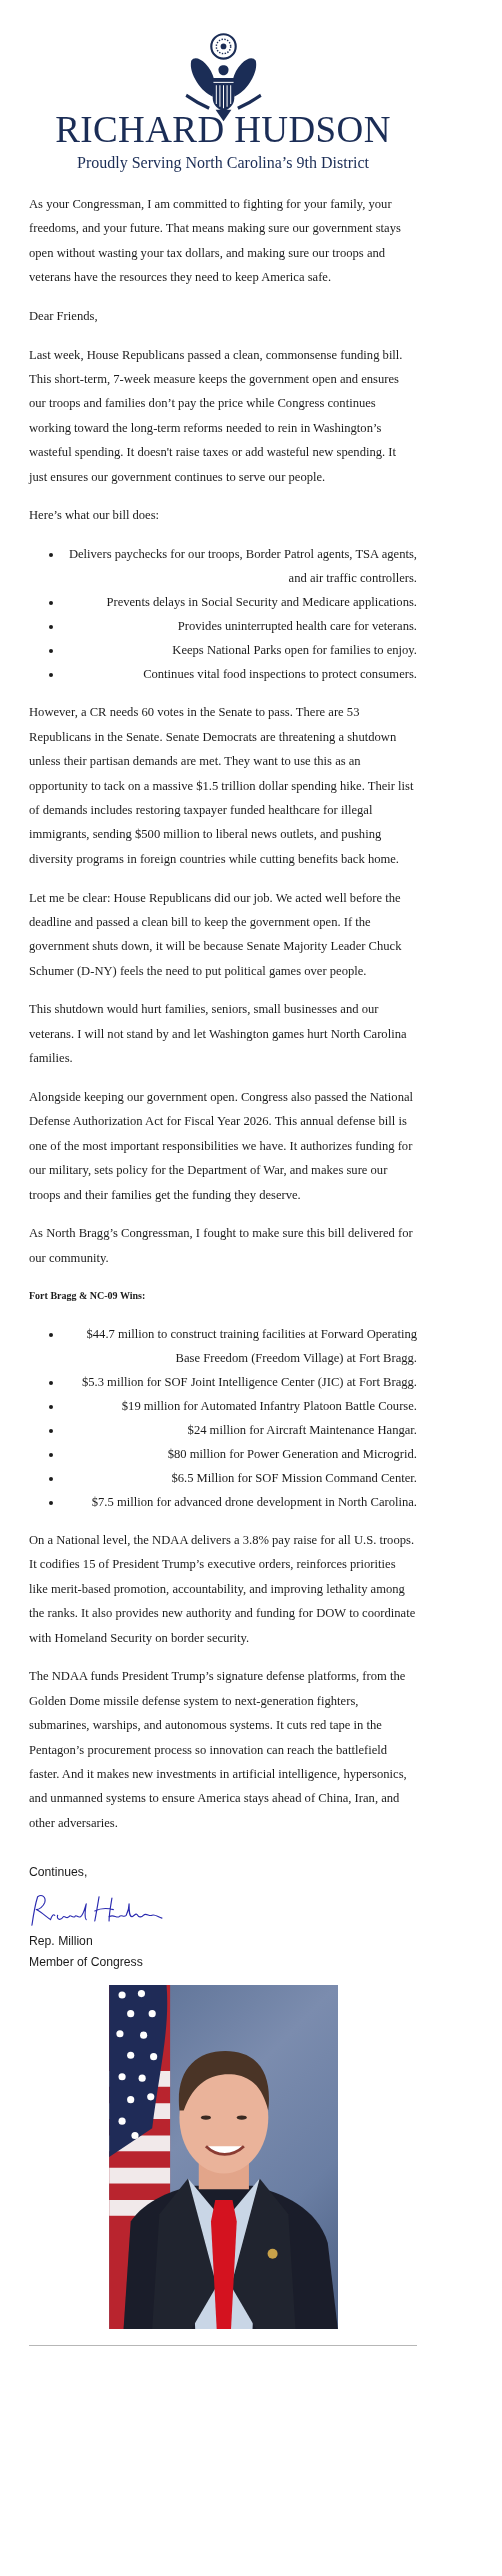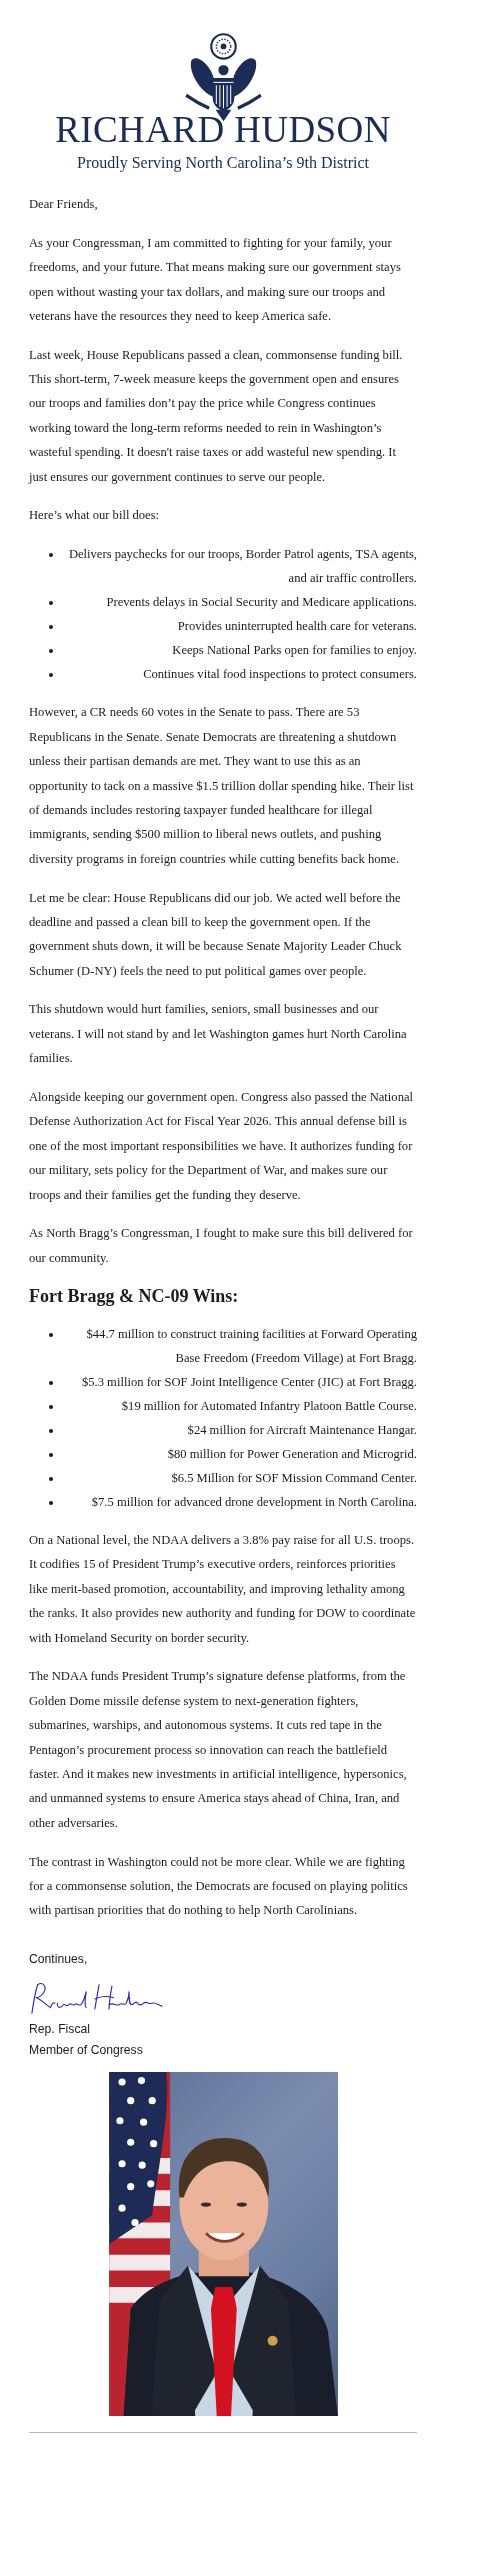--- a/index.html
+++ b/index.html
@@ -19,21 +19,21 @@
   }
 
   .body-text {
     padding: 13px 29px 0 29px;
     font-family: "Liberation Serif", "DejaVu Serif", serif;
     font-size: 12.6px; line-height: 24.4px; color: #1c1c1c;
   }
   .body-text p { margin: 0 0 14.3px 0; }
   .body-text ul { margin: 0 0 14.3px 0; padding-left: 34px; list-style: disc; }
   .body-text ul li { line-height: 24px; padding-left: 0; text-align: right; }
-  .body-text h3 { font-size: 18px; font-weight: bold; margin: 0 0 13px 0; line-height: 24.4px; }
+  .body-text h3 { font-size: 10px; font-weight: bold; margin: 0 0 13px 0; line-height: 24.4px; }
 
   .closing { padding: 10px 29px 0 29px; font-family: "Liberation Sans", "DejaVu Sans", sans-serif; font-size: 12.2px; color: #1c1c1c; }
   .closing .sincerely { line-height: 24.4px; margin-bottom: 7.2px; }
   .signature { height: 40px; display: block; }
   .closing .sig-line { line-height: 21px; }
 
   .photo-wrap { text-align: center; margin-top: 11.5px; }
   .photo {
     width: 229px; height: 344px; display: inline-block; position: relative; overflow: hidden;
     background: linear-gradient(135deg, #5a6f94 0%, #7b8cae 40%, #6a7ea3 70%, #4a5d80 100%);
@@ -75,22 +75,22 @@
         <line x1="60" y1="74" x2="60" y2="104"></line>
         <line x1="65" y1="74" x2="65" y2="100"></line>
         <line x1="41" y1="70" x2="69" y2="70"></line>
       </g>
     </svg>
     <div class="mast-title">RICHARD HUDSON</div>
     <div class="mast-sub">Proudly Serving North Carolina’s 9th District</div>
   </header>
 
   <section class="body-text">
+    <p>As your Congressman, I am committed to fighting for your family, your freedoms, and your future. That means making sure our government stays open without wasting your tax dollars, and making sure our troops and veterans have the resources they need to keep America safe.</p>
     <p>Dear Friends,</p>
-    <p>As your Congressman, I am committed to fighting for your family, your freedoms, and your future. That means making sure our government stays open without wasting your tax dollars, and making sure our troops and veterans have the resources they need to keep America safe.</p>
     <p>Last week, House Republicans passed a clean, commonsense funding bill. This short-term, 7-week measure keeps the government open and ensures our troops and families don’t pay the price while Congress continues working toward the long-term reforms needed to rein in Washington’s wasteful spending. It doesn't raise taxes or add wasteful new spending. It just ensures our government continues to serve our people.</p>
     <p>Here’s what our bill does:</p>
 
     <ul>
       <li>Delivers paychecks for our troops, Border Patrol agents, TSA agents, and air traffic controllers.</li>
       <li>Prevents delays in Social Security and Medicare applications.</li>
       <li>Provides uninterrupted health care for veterans.</li>
       <li>Keeps National Parks open for families to enjoy.</li>
       <li>Continues vital food inspections to protect consumers.</li>
     </ul>
@@ -107,34 +107,33 @@
       <li>$5.3 million for SOF Joint Intelligence Center (JIC) at Fort Bragg.</li>
       <li>$19 million for Automated Infantry Platoon Battle Course.</li>
       <li>$24 million for Aircraft Maintenance Hangar.</li>
       <li>$80 million for Power Generation and Microgrid.</li>
       <li>$6.5 Million for SOF Mission Command Center.</li>
       <li>$7.5 million for advanced drone development in North Carolina.</li>
     </ul>
 
     <p>On a National level, the NDAA delivers a 3.8% pay raise for all U.S. troops. It codifies 15 of President Trump’s executive orders, reinforces priorities like merit-based promotion, accountability, and improving lethality among the ranks. It also provides new authority and funding for DOW to coordinate with Homeland Security on border security.</p>
     <p>The NDAA funds President Trump’s signature defense platforms, from the Golden Dome missile defense system to next-generation fighters, submarines, warships, and autonomous systems. It cuts red tape in the Pentagon’s procurement process so innovation can reach the battlefield faster. And it makes new investments in artificial intelligence, hypersonics, and unmanned systems to ensure America stays ahead of China, Iran, and other adversaries.</p>
-    <p>The contrast in Washington could not be more clear. While we are fighting for a commonsense solution, the Democrats are focused on playing politics with partisan priorities that do nothing to help North Carolinians.</p>
   </section>
 
   <section class="closing">
     <div class="sincerely">Continues,</div>
     <svg class="signature" width="143" height="40" viewBox="0 0 200 56">
       <g fill="none" stroke="#2a2ab0" stroke-width="1.6" stroke-linecap="round" stroke-linejoin="round">
         <path d="M4 48 C6 34 8 20 12 8 C18 4 24 8 22 16 C20 22 14 26 10 26 C18 30 24 36 30 40"></path>
         <path d="M30 40 C32 34 34 32 36 34 M40 34 C38 40 44 42 48 36 C50 34 52 40 56 36 C58 32 60 38 64 36 C66 32 68 38 72 36 C76 34 78 24 80 18 C78 30 78 38 80 40"></path>
         <path d="M98 8 C96 20 94 32 92 42 M92 28 C100 24 110 24 118 26 M116 10 C114 22 112 32 112 42"></path>
         <path d="M112 36 C118 32 122 38 126 36 C130 32 132 38 136 34 C138 30 140 22 140 18 C140 28 140 36 144 36 C148 34 150 30 152 34 C154 38 158 36 160 34 C164 30 168 36 172 34 C176 32 180 36 186 38"></path>
       </g>
     </svg>
-    <div class="sig-line">Rep. Fiscal</div>
+    <div class="sig-line">Rep. Million</div>
     <div class="sig-line">Member of Congress</div>
   </section>
 
   <div class="photo-wrap">
     <div class="photo" title="Portrait of Rep. Richard Hudson in front of American flag">
       <svg width="229" height="344" viewBox="0 0 319 480">
 
         <rect x="0" y="0" width="85" height="480" fill="#b9242e"></rect>
         <rect x="0" y="120" width="85" height="22" fill="#f1e9ea"></rect>
         <rect x="0" y="165" width="85" height="22" fill="#f1e9ea"></rect>

